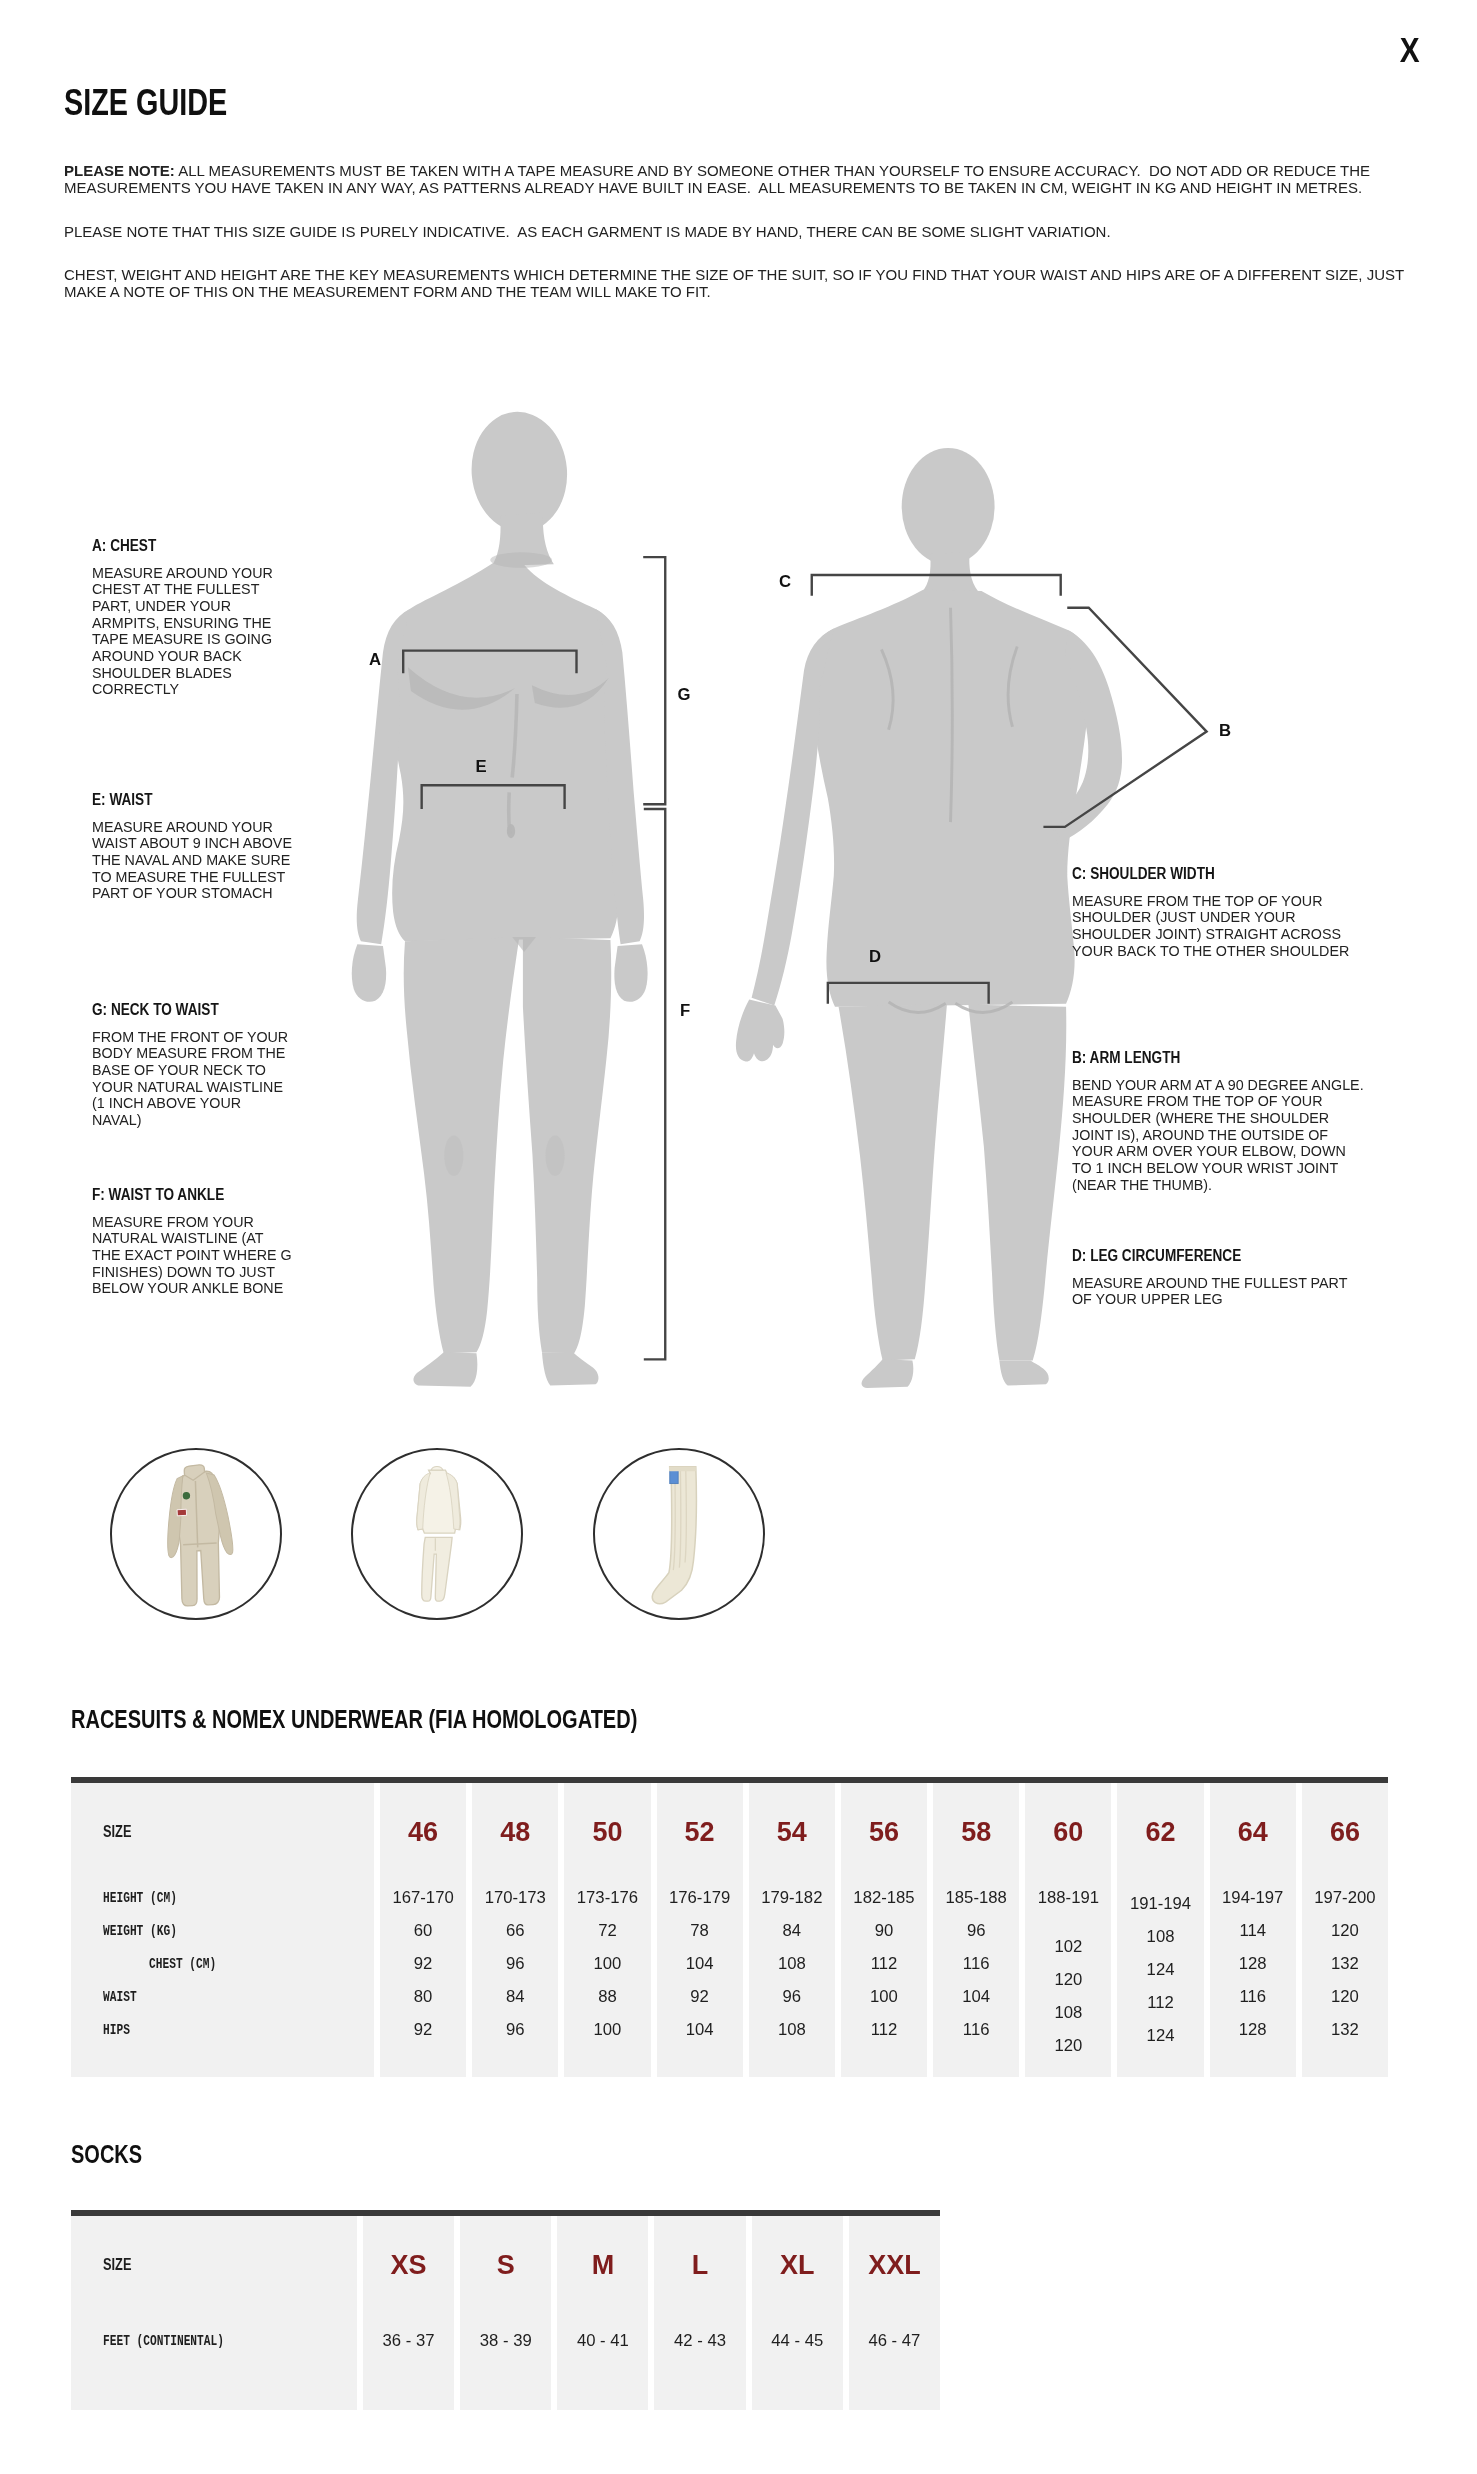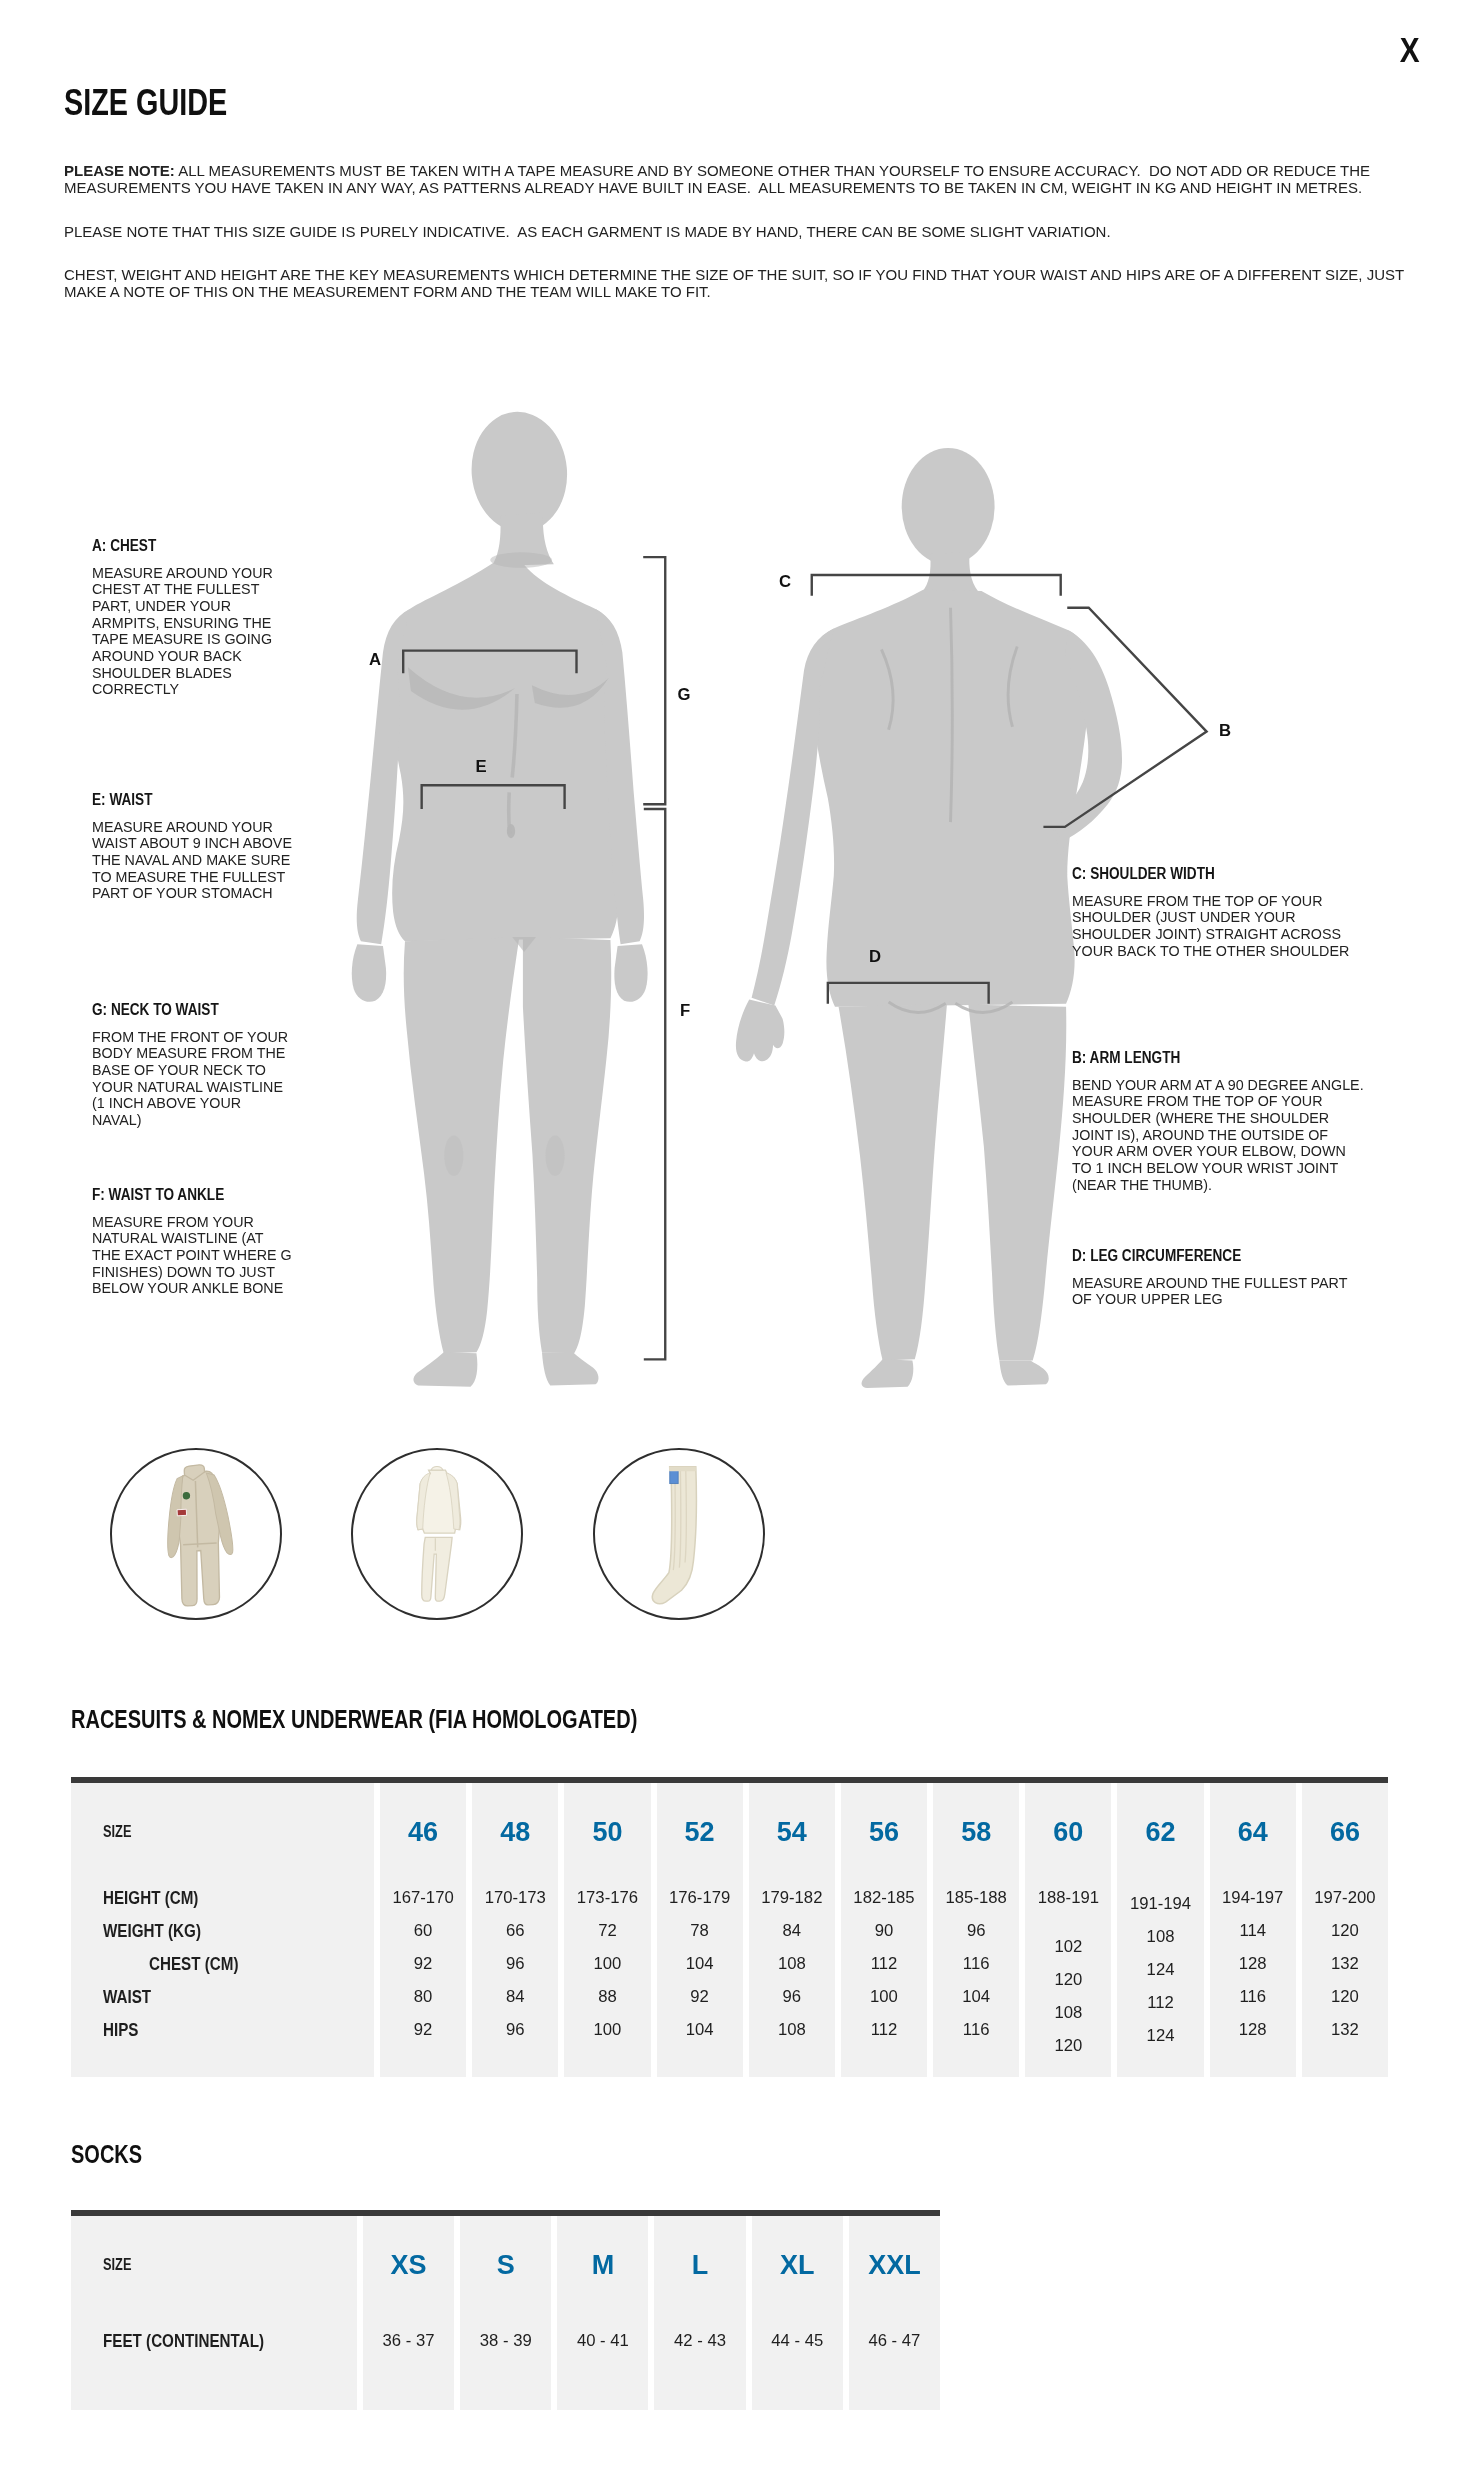--- a/index.html
+++ b/index.html
@@ -34,26 +34,26 @@
 
   
   .pcircle{position:absolute;top:1448px;width:168px;height:168px;border:2.4px solid #2e2e2e;border-radius:50%;
            background:#fff;overflow:hidden;display:flex;align-items:center;justify-content:center;}
 
   
   .tbl-title{position:absolute;left:71px;margin:0;font-size:25px;font-weight:bold;color:#101010;}
   .sizetable{position:absolute;left:71px;display:grid;column-gap:6px;border-top:6px solid #3a3a3a;background:#fff;}
   .sizetable .col{background:#f1f1f1;display:flex;flex-direction:column;}
   .cell{display:flex;align-items:center;justify-content:center;}
-  .szhead{font-size:27px;font-weight:bold;color:#0369a1;}
+  .szhead{font-size:27px;font-weight:bold;color:#7f1d1d;}
   .val{font-size:16.7px;color:#1f1f1f;}
   .lblcell{justify-content:flex-start;padding-left:32px;}
   .lblcell .cond{font-weight:bold;}
   .sizelbl{font-size:16px;}
-  .rowlbl{font-size:19px;}
+  .rowlbl{font-size:14px;font-family:Liberation Mono, monospace;}
   .shift{transform:translateY(6px);}
 </style>
 </head>
 <body>
 
 <div id="page">
 
   <div id="close">
       <span class="cond-c">X</span>
     </div>

